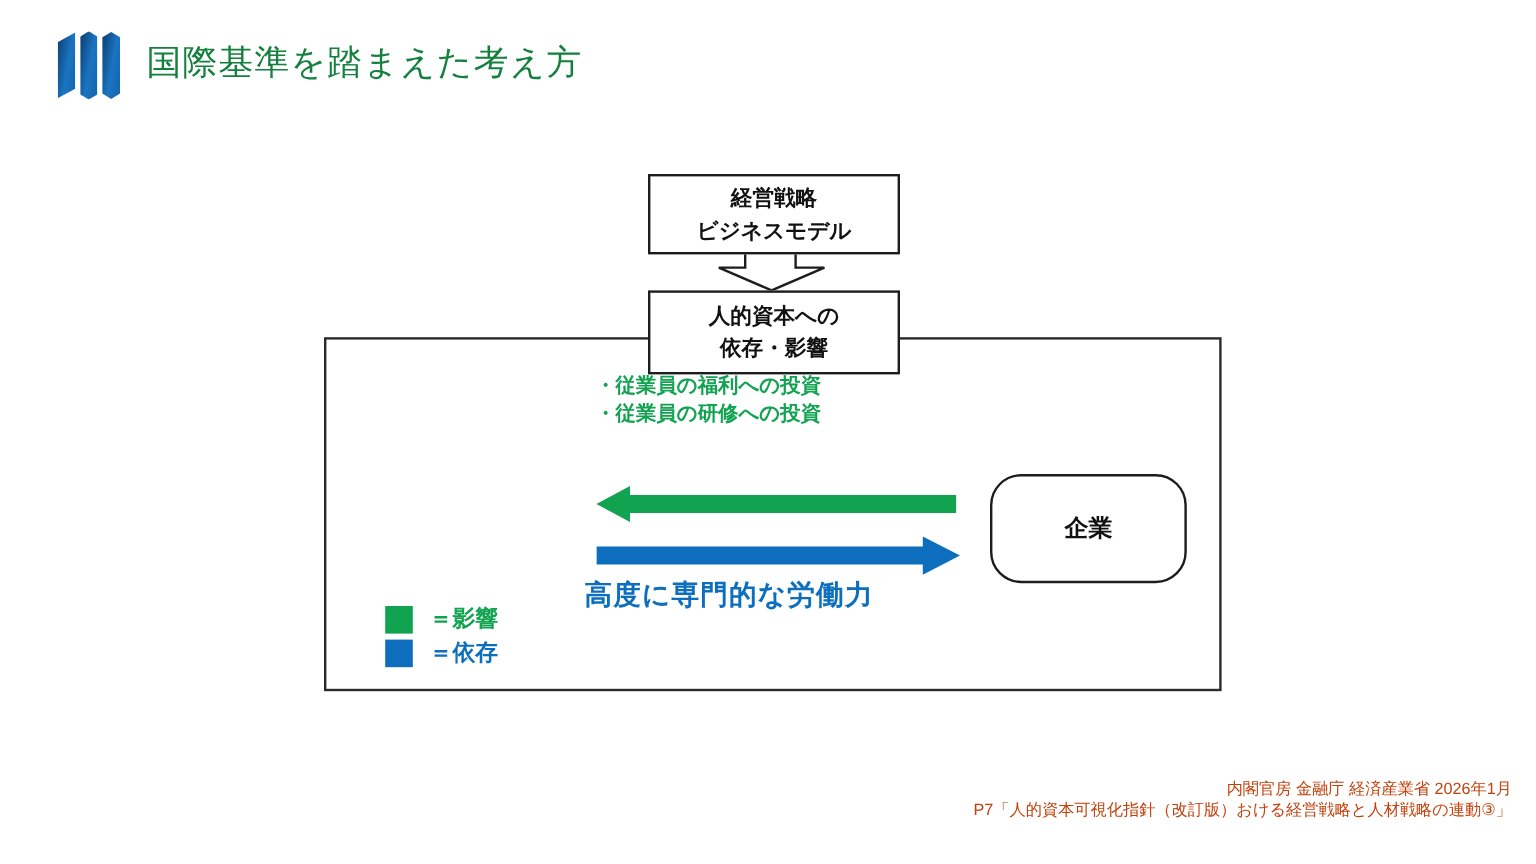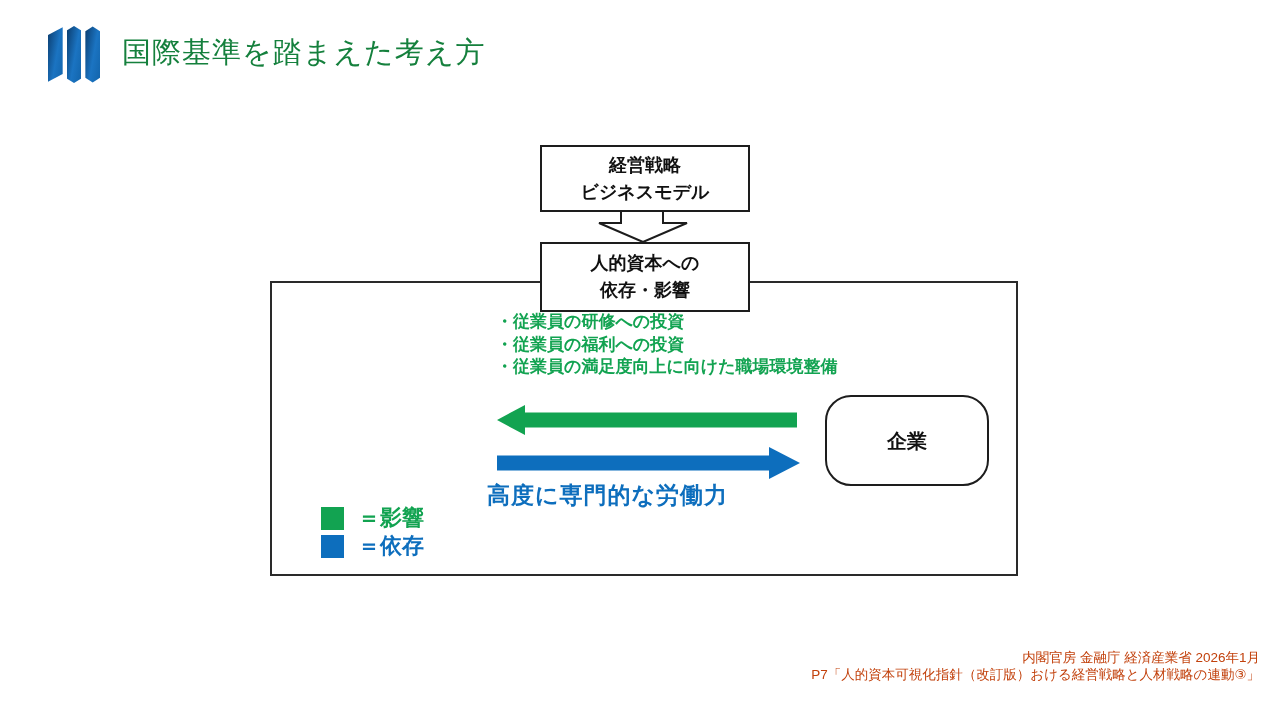--- a/index.html
+++ b/index.html
@@ -48,21 +48,21 @@
   
   .arrow-green { position:absolute; left:497px; top:405px; z-index:2; }
   .arrow-blue  { position:absolute; left:497px; top:447px; z-index:2; }
   .blue-caption {
     position:absolute; left:487px; top:480px; width:323px; z-index:2;
     text-align:left; font-size:23px; font-weight:bold; color:#0d6ebd; letter-spacing:1px;
     white-space:nowrap;
   }
 
   
-  .legend-row { position:absolute; display:flex; align-items:center; z-index:2; font-size:22px; font-weight:bold;padding-left:24px; }
+  .legend-row { position:absolute; display:flex; align-items:center; z-index:2; font-size:19px; font-weight:bold;padding-left:24px; }
   .legend-row .swatch { width:23px; height:23px; margin-right:14px; }
   .legend-influence  { left:297px; top:503px; color:#12a351; }
   .legend-dependence { left:297px; top:531px; color:#0d6ebd; }
   .legend-influence .swatch  { background:#12a351; }
   .legend-dependence .swatch { background:#0d6ebd; }
 
   
   .source {
     position:absolute; right:20px; top:649px; text-align:right;
     font-size:13.5px; line-height:17px; color:#c2410c; white-space:nowrap;
@@ -94,23 +94,22 @@
   </svg>
 
   <div class="box box-dependency">
     <div>人的資本への</div>
     <div>依存・影響</div>
   </div>
 
   <div class="big-rect"></div>
 
   <div class="bullets">
+    <div>・従業員の福利への投資</div>
     <div>・従業員の研修への投資</div>
-    <div>・従業員の福利への投資</div>
-    <div>・従業員の満足度向上に向けた職場環境整備</div>
   </div>
 
 
   <div class="box box-company">
     <div>企業</div>
   </div>
 
   <svg class="arrow-green" width="300" height="30" viewBox="0 0 300 30">
     <polygon points="0,15 28,0 28,7.5 300,7.5 300,22.5 28,22.5 28,30" fill="#12a351"></polygon>
   </svg>

